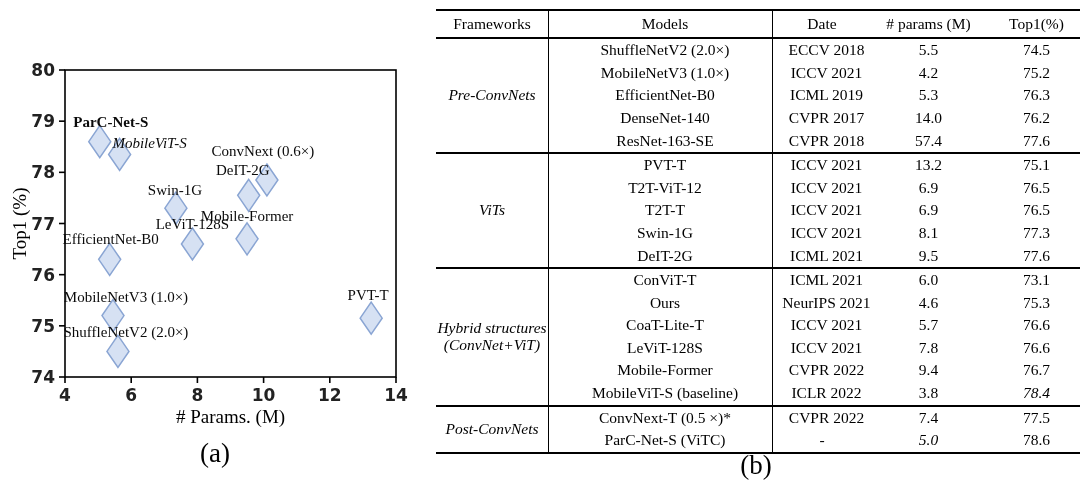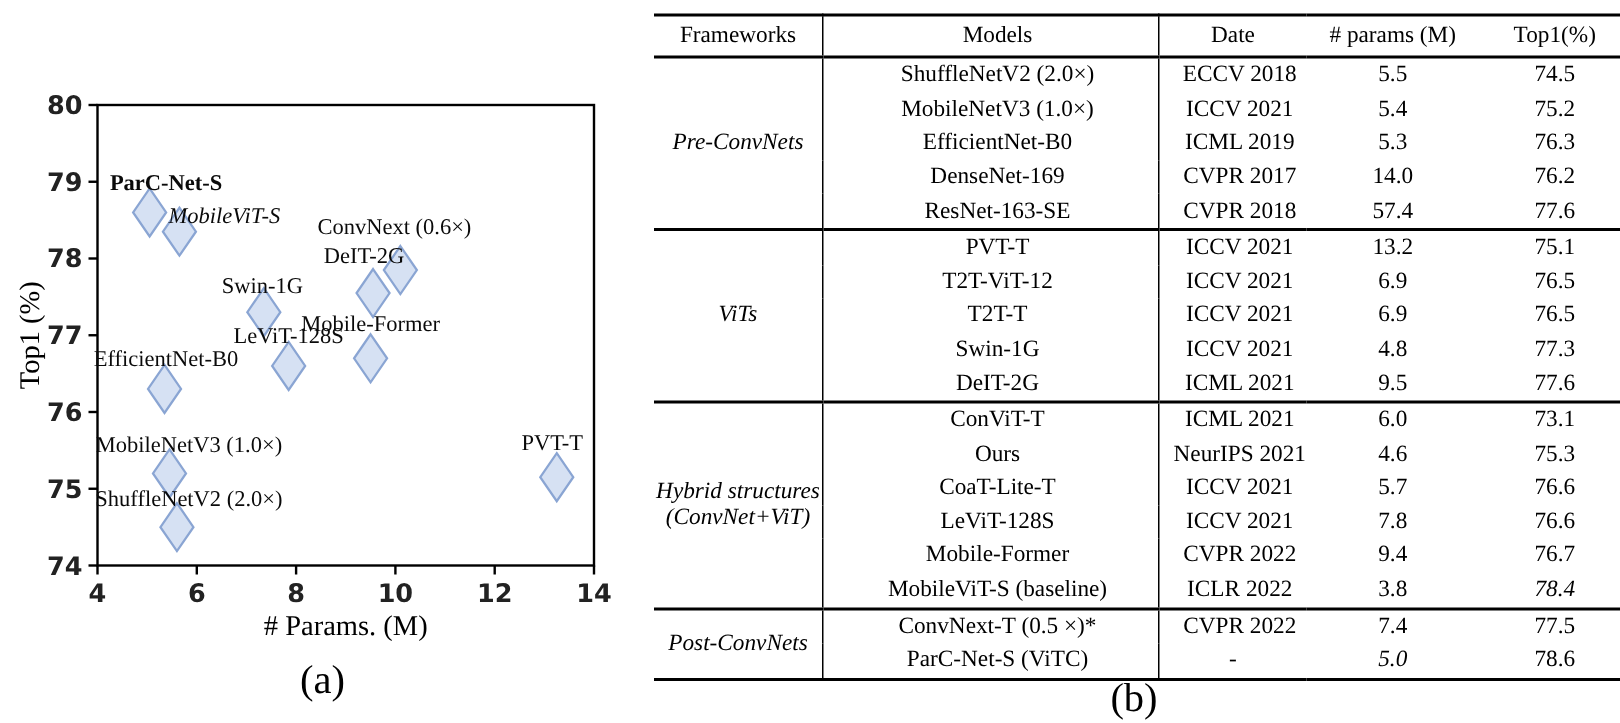--- a/index.html
+++ b/index.html
@@ -120,31 +120,31 @@
           <tr class="group-start">
             <td rowspan="5" class="c-fw">Pre-ConvNets</td>
             <td class="c-model">ShuffleNetV2 (2.0×)</td>
             <td class="c-date">ECCV 2018</td>
             <td class="c-params">5.5</td>
             <td class="c-top1">74.5</td>
           </tr>
           <tr>
             <td class="c-model">MobileNetV3 (1.0×)</td>
             <td class="c-date">ICCV 2021</td>
-            <td class="c-params">5.4</td>
+            <td class="c-params">4.2</td>
             <td class="c-top1">75.2</td>
           </tr>
           <tr>
             <td class="c-model">EfficientNet-B0</td>
             <td class="c-date">ICML 2019</td>
             <td class="c-params">5.3</td>
             <td class="c-top1">76.3</td>
           </tr>
           <tr>
-            <td class="c-model">DenseNet-169</td>
+            <td class="c-model">DenseNet-140</td>
             <td class="c-date">CVPR 2017</td>
             <td class="c-params">14.0</td>
             <td class="c-top1">76.2</td>
           </tr>
           <tr>
             <td class="c-model">ResNet-163-SE</td>
             <td class="c-date">CVPR 2018</td>
             <td class="c-params">57.4</td>
             <td class="c-top1">77.6</td>
           </tr>
@@ -163,21 +163,21 @@
           </tr>
           <tr>
             <td class="c-model">T2T-T</td>
             <td class="c-date">ICCV 2021</td>
             <td class="c-params">6.9</td>
             <td class="c-top1">76.5</td>
           </tr>
           <tr>
             <td class="c-model">Swin-1G</td>
             <td class="c-date">ICCV 2021</td>
-            <td class="c-params">4.8</td>
+            <td class="c-params">8.1</td>
             <td class="c-top1">77.3</td>
           </tr>
           <tr>
             <td class="c-model">DeIT-2G</td>
             <td class="c-date">ICML 2021</td>
             <td class="c-params">9.5</td>
             <td class="c-top1">77.6</td>
           </tr>
           <tr class="group-start">
             <td rowspan="6" class="c-fw">Hybrid structures

